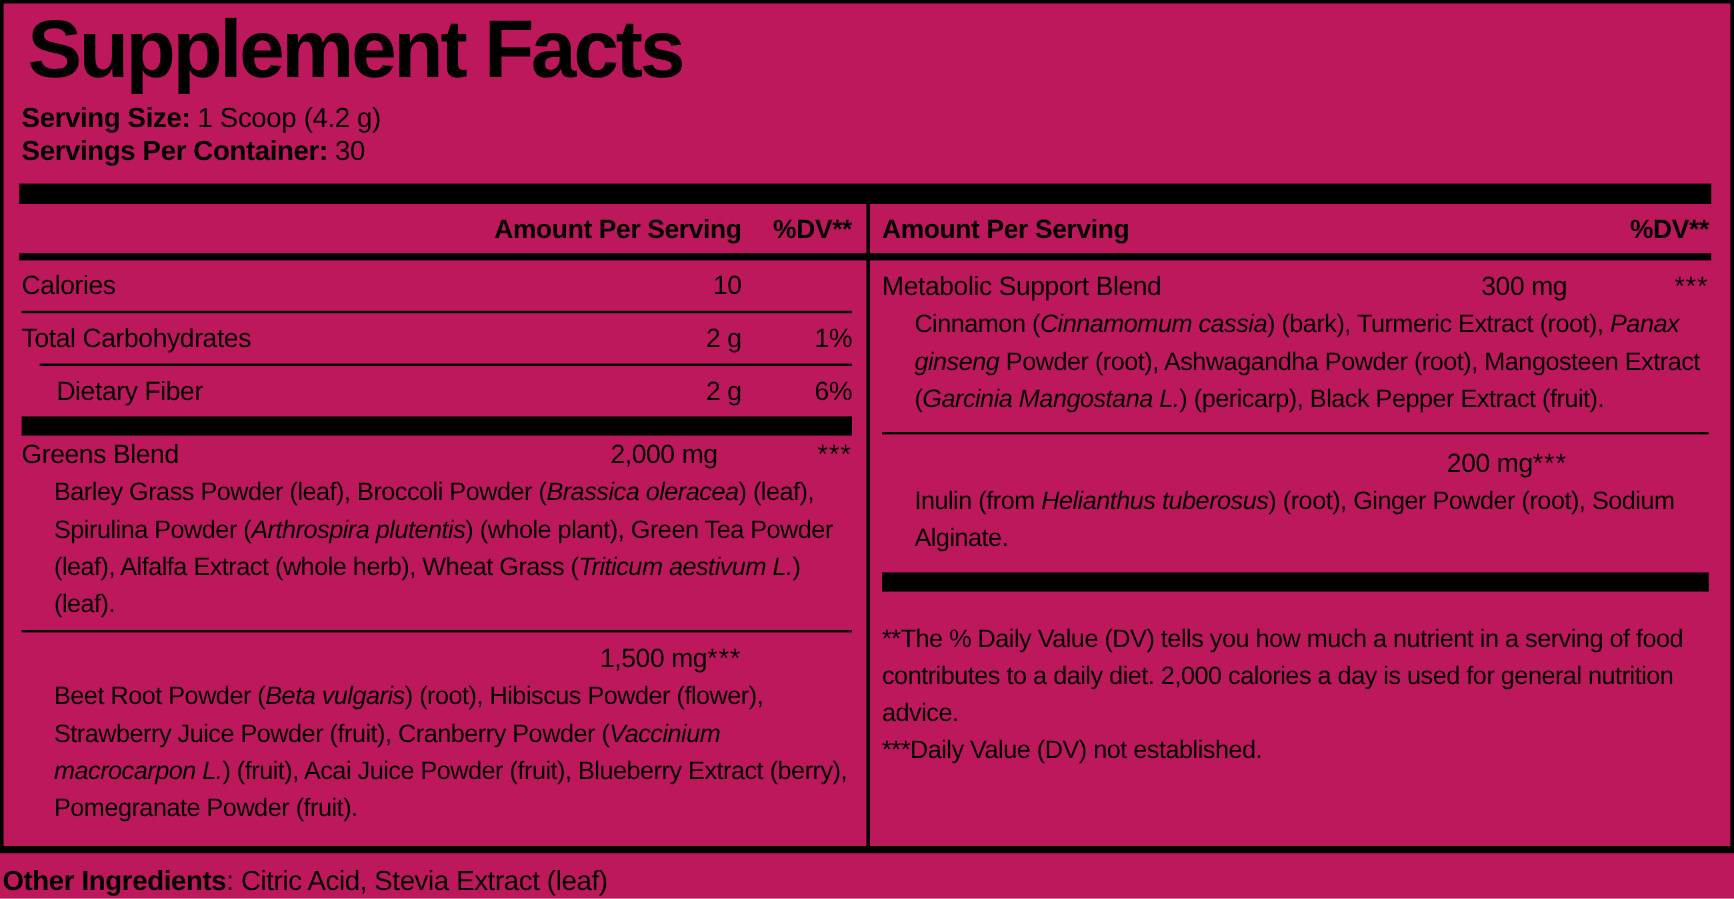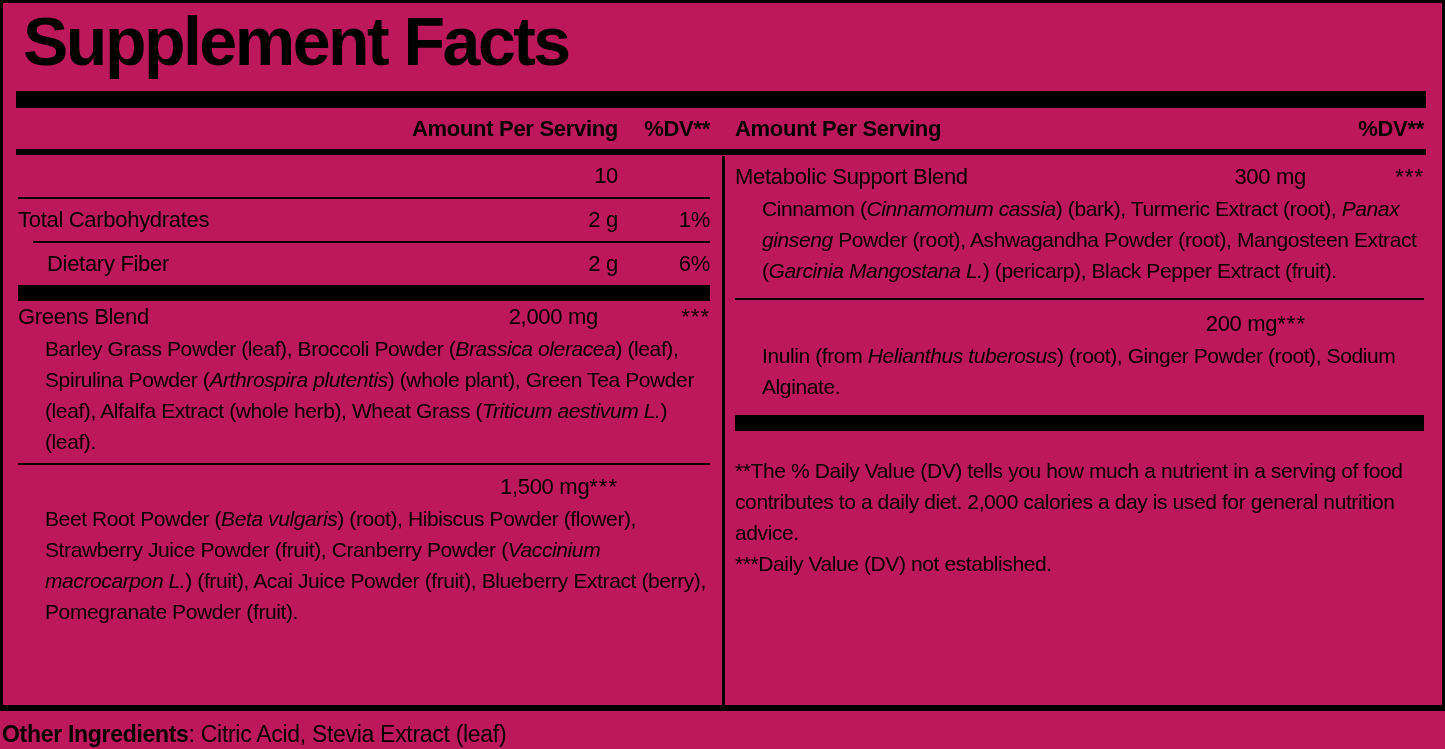--- a/index.html
+++ b/index.html
@@ -103,40 +103,45 @@
   .other-line { margin: 10px 0 0 2px; font-size: 23px; letter-spacing: -0.3px; }
 </style>
 </head>
 <body>
 
 <div class="page">
   <div class="label-box">
 
     <div class="title">Supplement Facts</div>
 
+    <div class="serving-block">
+      <div><span class="bold">Serving Size:</span><span> 1 Scoop (4.2 g)</span></div>
+      <div><span class="bold">Servings Per Container:</span><span> 30</span></div>
+    </div>
 
     <div class="bar bar-thick bar-top"></div>
 
     <div class="header-band">
       <div class="header-left">
         <div class="header-text amount-h">Amount Per Serving</div>
         <div class="header-text dv-h">%DV**</div>
       </div>
       <div class="header-right">
         <div class="header-text">Amount Per Serving</div>
         <div class="header-text">%DV**</div>
       </div>
     </div>
 
     <div class="underline"></div>
 
     <div class="cols">
 
       <div class="col-left">
         <div class="nrow">
+          <div class="name">Calories</div>
           <div class="amount">10</div>
           <div class="dv"></div>
         </div>
         <div class="thin-rule"></div>
         <div class="nrow">
           <div class="name">Total Carbohydrates</div>
           <div class="amount">2 g</div>
           <div class="dv">1%</div>
         </div>
         <div class="thin-rule indent"></div>

